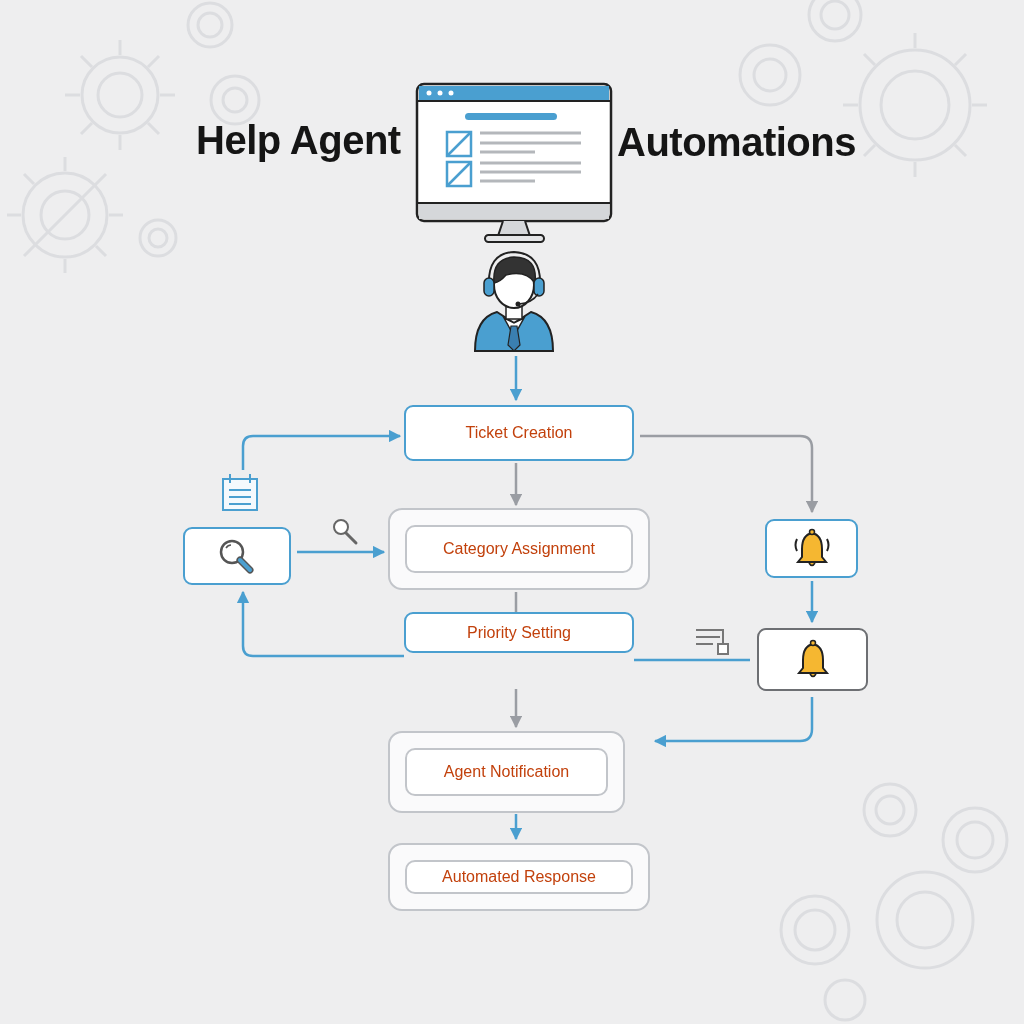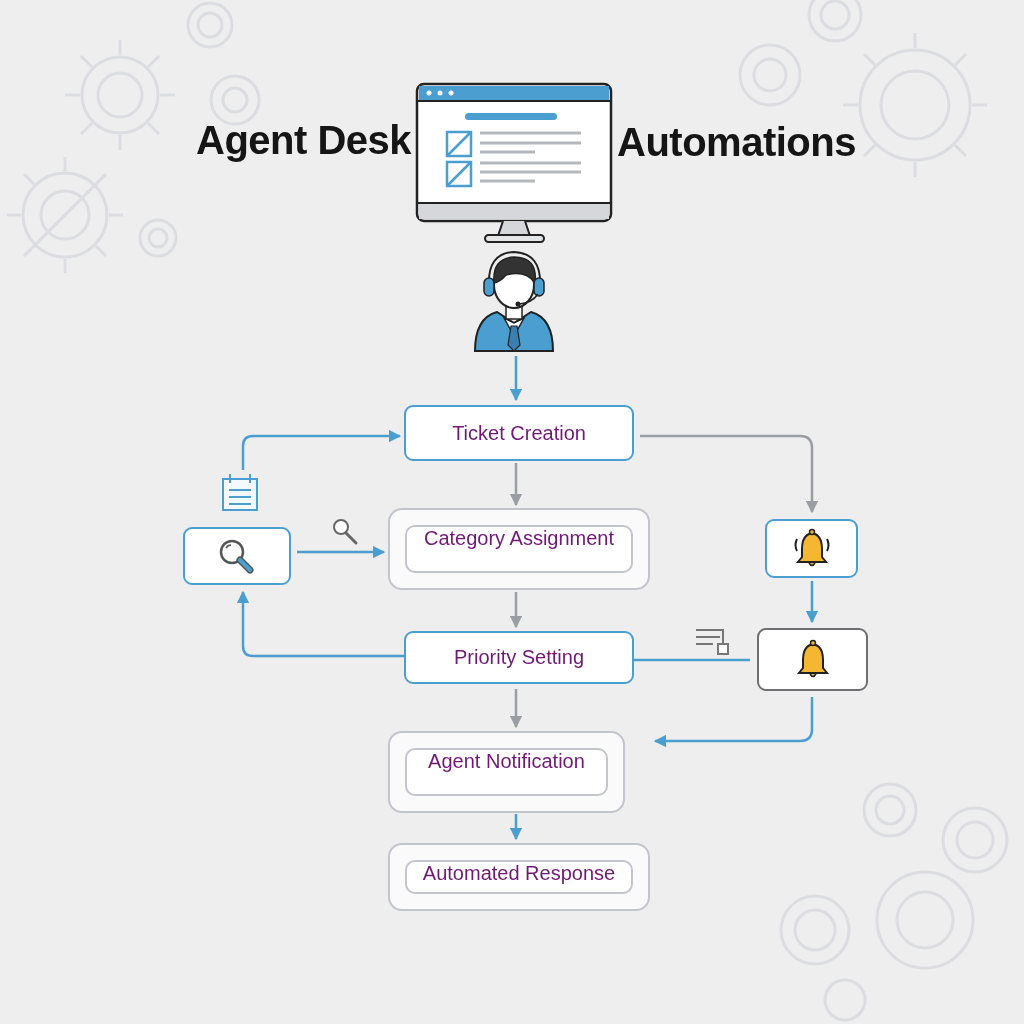--- a/index.html
+++ b/index.html
@@ -9,28 +9,28 @@
     font-family:"Liberation Sans", sans-serif;
   }
   #bg-svg, #flow-svg { position:absolute; left:0; top:0; }
   .title-word {
     position:absolute; font-weight:bold; font-size:40px; color:#151515;
     letter-spacing:-0.5px; font-family:"Liberation Sans", sans-serif;
   }
   .node {
     position:absolute; background:#fff; box-sizing:border-box;
     display:flex; align-items:center; justify-content:center;
-    font-size:20px; color:#701a75;
+    font-size:16px; color:#c2410c;
   }
   .node.blue { border:2.5px solid #4a9fd0; border-radius:9px; }
   .node.outer { border:2.5px solid #c2c5ca; border-radius:14px; background:#fafafb; }
   .node .inner {
     width:calc(100% - 30px); height:calc(100% - 30px); box-sizing:border-box;
     border:2.5px solid #c2c5ca; border-radius:10px; background:#fff;
-    display:flex; align-items:flex-start; justify-content:center;
+    display:flex; align-items:center; justify-content:center;
   }
   .node.gray { border:2.5px solid #6d6f73; border-radius:9px; }
 </style>
 </head>
 <body>
 
 <svg id="bg-svg" width="1024" height="1024">
   <g fill="none" stroke="#dcdde0" stroke-width="3">
     <g transform="translate(120,95)">
         <circle r="38"></circle>
@@ -82,21 +82,21 @@
     <g transform="translate(925,920)">
         <circle r="48"></circle>
         <circle r="28"></circle>
       </g>
     <g transform="translate(845,1000)">
         <circle r="20"></circle>
       </g>
   </g>
 </svg>
 
-<div class="title-word" style="left:196px; top:118px;">Agent Desk</div>
+<div class="title-word" style="left:196px; top:118px;">Help Agent</div>
 <div class="title-word" style="left:617px; top:120px;">Automations</div>
 
 <svg id="flow-svg" width="1024" height="1024">
   <defs>
     <marker id="ab" viewBox="0 0 10 10" refX="9" refY="5" markerWidth="5" markerHeight="5" orient="auto">
         <path d="M0,0 L10,5 L0,10 z" fill="#4a9fd0"></path>
       </marker>
     <marker id="ag" viewBox="0 0 10 10" refX="9" refY="5" markerWidth="5" markerHeight="5" orient="auto">
         <path d="M0,0 L10,5 L0,10 z" fill="#9a9da3"></path>
       </marker>
@@ -192,21 +192,21 @@
 <div class="node blue" style="left:404px; top:405px; width:230px; height:56px;">
   <span>Ticket Creation</span>
 </div>
 
 <div class="node outer" style="left:388px; top:508px; width:262px; height:82px;">
   <div class="inner">
     <span>Category Assignment</span>
   </div>
 </div>
 
-<div class="node blue" style="left:404px; top:631px; width:230px; height:53px;">
+<div class="node blue" style="left:404px; top:612px; width:230px; height:41px;">
   <span>Priority Setting</span>
 </div>
 
 <div class="node outer" style="left:388px; top:731px; width:237px; height:82px;">
   <div class="inner">
     <span>Agent Notification</span>
   </div>
 </div>
 
 <div class="node outer" style="left:388px; top:843px; width:262px; height:68px;">

